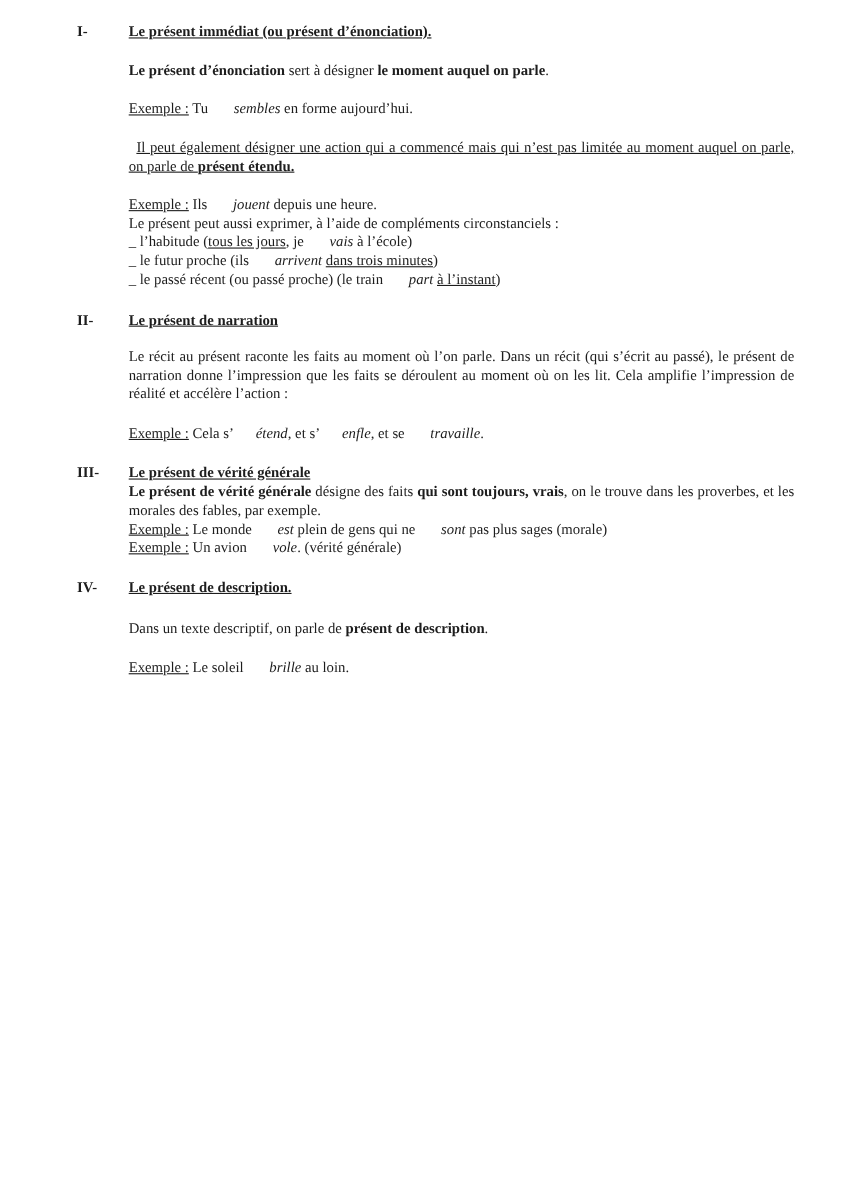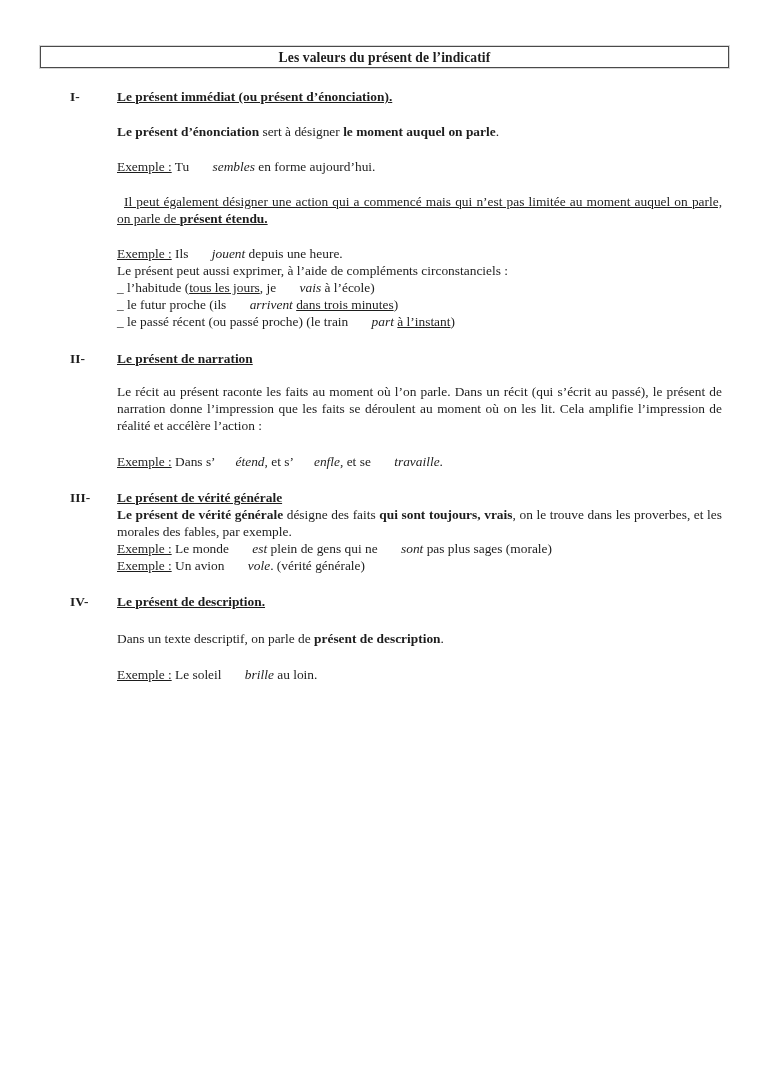--- a/index.html
+++ b/index.html
@@ -61,23 +61,20 @@
 
   .rt-b { font-weight: bold; }
   .rt-i { font-style: italic; margin-left: 20px; }
   .rt-u { text-decoration: underline; }
 </style>
 </head>
 <body>
 
 <div class="page">
 
-  <div class="title-box">
-    <span class="title-text">Les valeurs du présent de l’indicatif</span>
-  </div>
 
   <div class="sections">
 
     <section>
       <div class="sec-head mt20">
         <span class="num">I-</span>
         <h2 class="sec-title">Le présent immédiat (ou présent d’énonciation).</h2>
       </div>
       <p class="para mt18"><span class="rt-b">Le présent d’énonciation</span><span> sert à désigner </span><span class="rt-b">le moment auquel on parle</span><span>.</span></p>
       <p class="para mt18"><span class="rt-u">Exemple :</span><span> Tu </span><span class="rt-i">sembles</span><span> en forme aujourd’hui.</span></p>
@@ -88,21 +85,21 @@
       <p class="para mt0"><span>_ le futur proche (ils </span><span class="rt-i">arrivent</span><span> </span><span class="rt-u">dans trois minutes</span><span>)</span></p>
       <p class="para mt0"><span>_ le passé récent (ou passé proche) (le train </span><span class="rt-i">part</span><span> </span><span class="rt-u">à l’instant</span><span>)</span></p>
     </section>
 
     <section>
       <div class="sec-head mt20">
         <span class="num">II-</span>
         <h2 class="sec-title">Le présent de narration</h2>
       </div>
       <p class="para just mt16"><span>Le récit au présent raconte les faits au moment où l’on parle. Dans un récit (qui s’écrit au passé), le présent de narration donne l’impression que les faits se déroulent au moment où on les lit. Cela amplifie l’impression de réalité et accélère l’action :</span></p>
-      <p class="para mt19"><span class="rt-u">Exemple :</span><span> Dans s’</span><span class="rt-i">étend</span><span>, et s’</span><span class="rt-i">enfle</span><span>, et se </span><span class="rt-i">travaille</span><span>.</span></p>
+      <p class="para mt19"><span class="rt-u">Exemple :</span><span> Cela s’</span><span class="rt-i">étend</span><span>, et s’</span><span class="rt-i">enfle</span><span>, et se </span><span class="rt-i">travaille</span><span>.</span></p>
     </section>
 
     <section>
       <div class="sec-head mt19">
         <span class="num">III-</span>
         <h2 class="sec-title">Le présent de vérité générale</h2>
       </div>
       <p class="para just mt17"><span class="rt-b">Le présent de vérité générale</span><span> désigne des faits </span><span class="rt-b">qui sont toujours, vrais</span><span>, on le trouve dans les proverbes, et les morales des fables, par exemple.</span></p>
       <p class="para mt0"><span class="rt-u">Exemple :</span><span> Le monde </span><span class="rt-i">est</span><span> plein de gens qui ne </span><span class="rt-i">sont</span><span> pas plus sages (morale)</span></p>
       <p class="para mt0"><span class="rt-u">Exemple :</span><span> Un avion </span><span class="rt-i">vole</span><span>. (vérité générale)</span></p>

